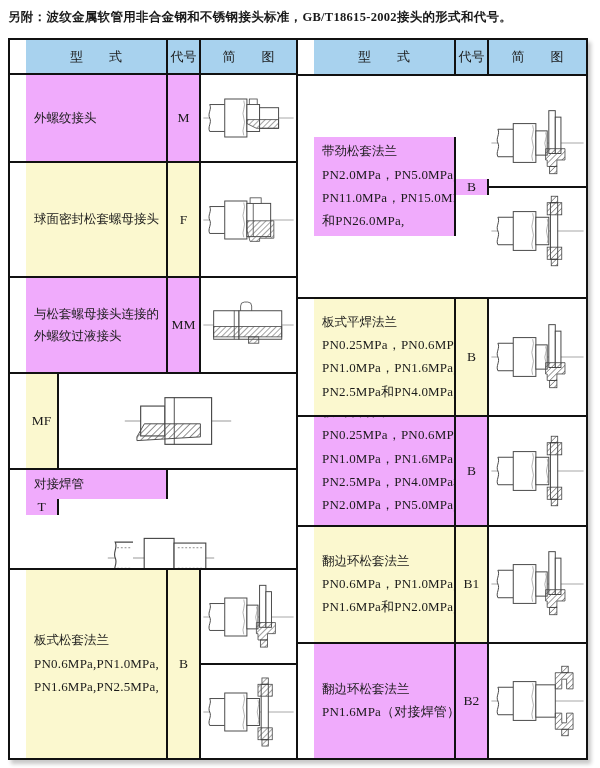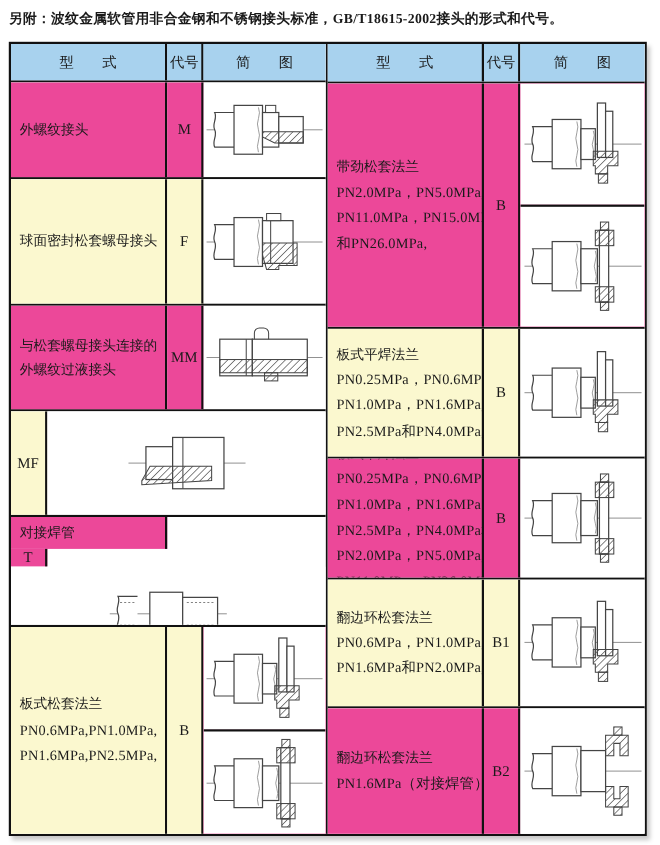--- a/index.html
+++ b/index.html
@@ -10,23 +10,23 @@
   .title{
     padding:9px 6px 0 8px;font-size:12.5px;font-weight:bold;letter-spacing:0.3px;font-family:Liberation Serif, serif;
   }
   .tbl{
     position:absolute;left:8px;top:38px;width:580px;height:722px;
     display:flex;border:2px solid #111;background:#fff;box-sizing:border-box;
     box-shadow:3px 4px 4px rgba(0,0,0,0.22);
   }
   .half{width:50%;display:flex;flex-direction:column;box-sizing:border-box;}
   .half.lefthalf{border-right:2px solid #111;}
-  .row{display:flex;border-bottom:2px solid #111;box-sizing:border-box;background:#fff;}
+  .row{display:flex;border-bottom:2px solid #111;box-sizing:border-box;background:#fff;padding-left:16px;}
   .row:last-child{border-bottom:none;}
-  .c{box-sizing:border-box;border-right:2px solid #111;overflow:hidden;background:#ec4899;}
+  .c{box-sizing:border-box;border-right:2px solid #111;overflow:hidden;background:#f0abfc;}
   .c:last-child{border-right:none;}
   .type{width:142px;display:flex;flex-direction:column;justify-content:center;
         padding:3px 3px 3px 8px;font-size:12.5px;line-height:1.8;}
   .code{width:33px;display:flex;align-items:center;justify-content:center;
         font-family:"Liberation Serif",serif;font-size:13.5px;}
   .diag{flex:1;display:flex;flex-direction:column;}
   .subdiag{flex:1;display:flex;align-items:center;justify-content:center;background:#fff;}
   .subdiag + .subdiag{border-top:2px solid #111;}
   .hl{background:#fbf8cf;}
   .header-row .c{background:#a8d2ee;}
@@ -216,21 +216,21 @@
           </div>
         </div>
       </div>
     </div>
   <div class="half" id="right-half">
       <div class="row header-row" style="height: 36px;">
         <div class="c hcell type" style="justify-content: center; align-items: center; flex-direction: row;">型　　式</div>
         <div class="c hcell code" style="justify-content: center; align-items: center; flex-direction: row;">代号</div>
         <div class="c hcell diag" style="justify-content: center; align-items: center; flex-direction: row;">简　　图</div>
       </div>
-      <div class="row" style="height: 225px;">
+      <div class="row" style="height: 225px; align-items: center;">
         <div class="c type">
           <div class="tline">带劲松套法兰</div>
           <div class="tline pn">PN2.0MPa，PN5.0MPa,</div>
           <div class="tline pn">PN11.0MPa，PN15.0MPa,</div>
           <div class="tline pn">和PN26.0MPa,</div>
         </div>
         <div class="c code">B</div>
         <div class="c diag">
           <div class="subdiag">
             <svg viewBox="0 0 120 90" width="112" height="86">

